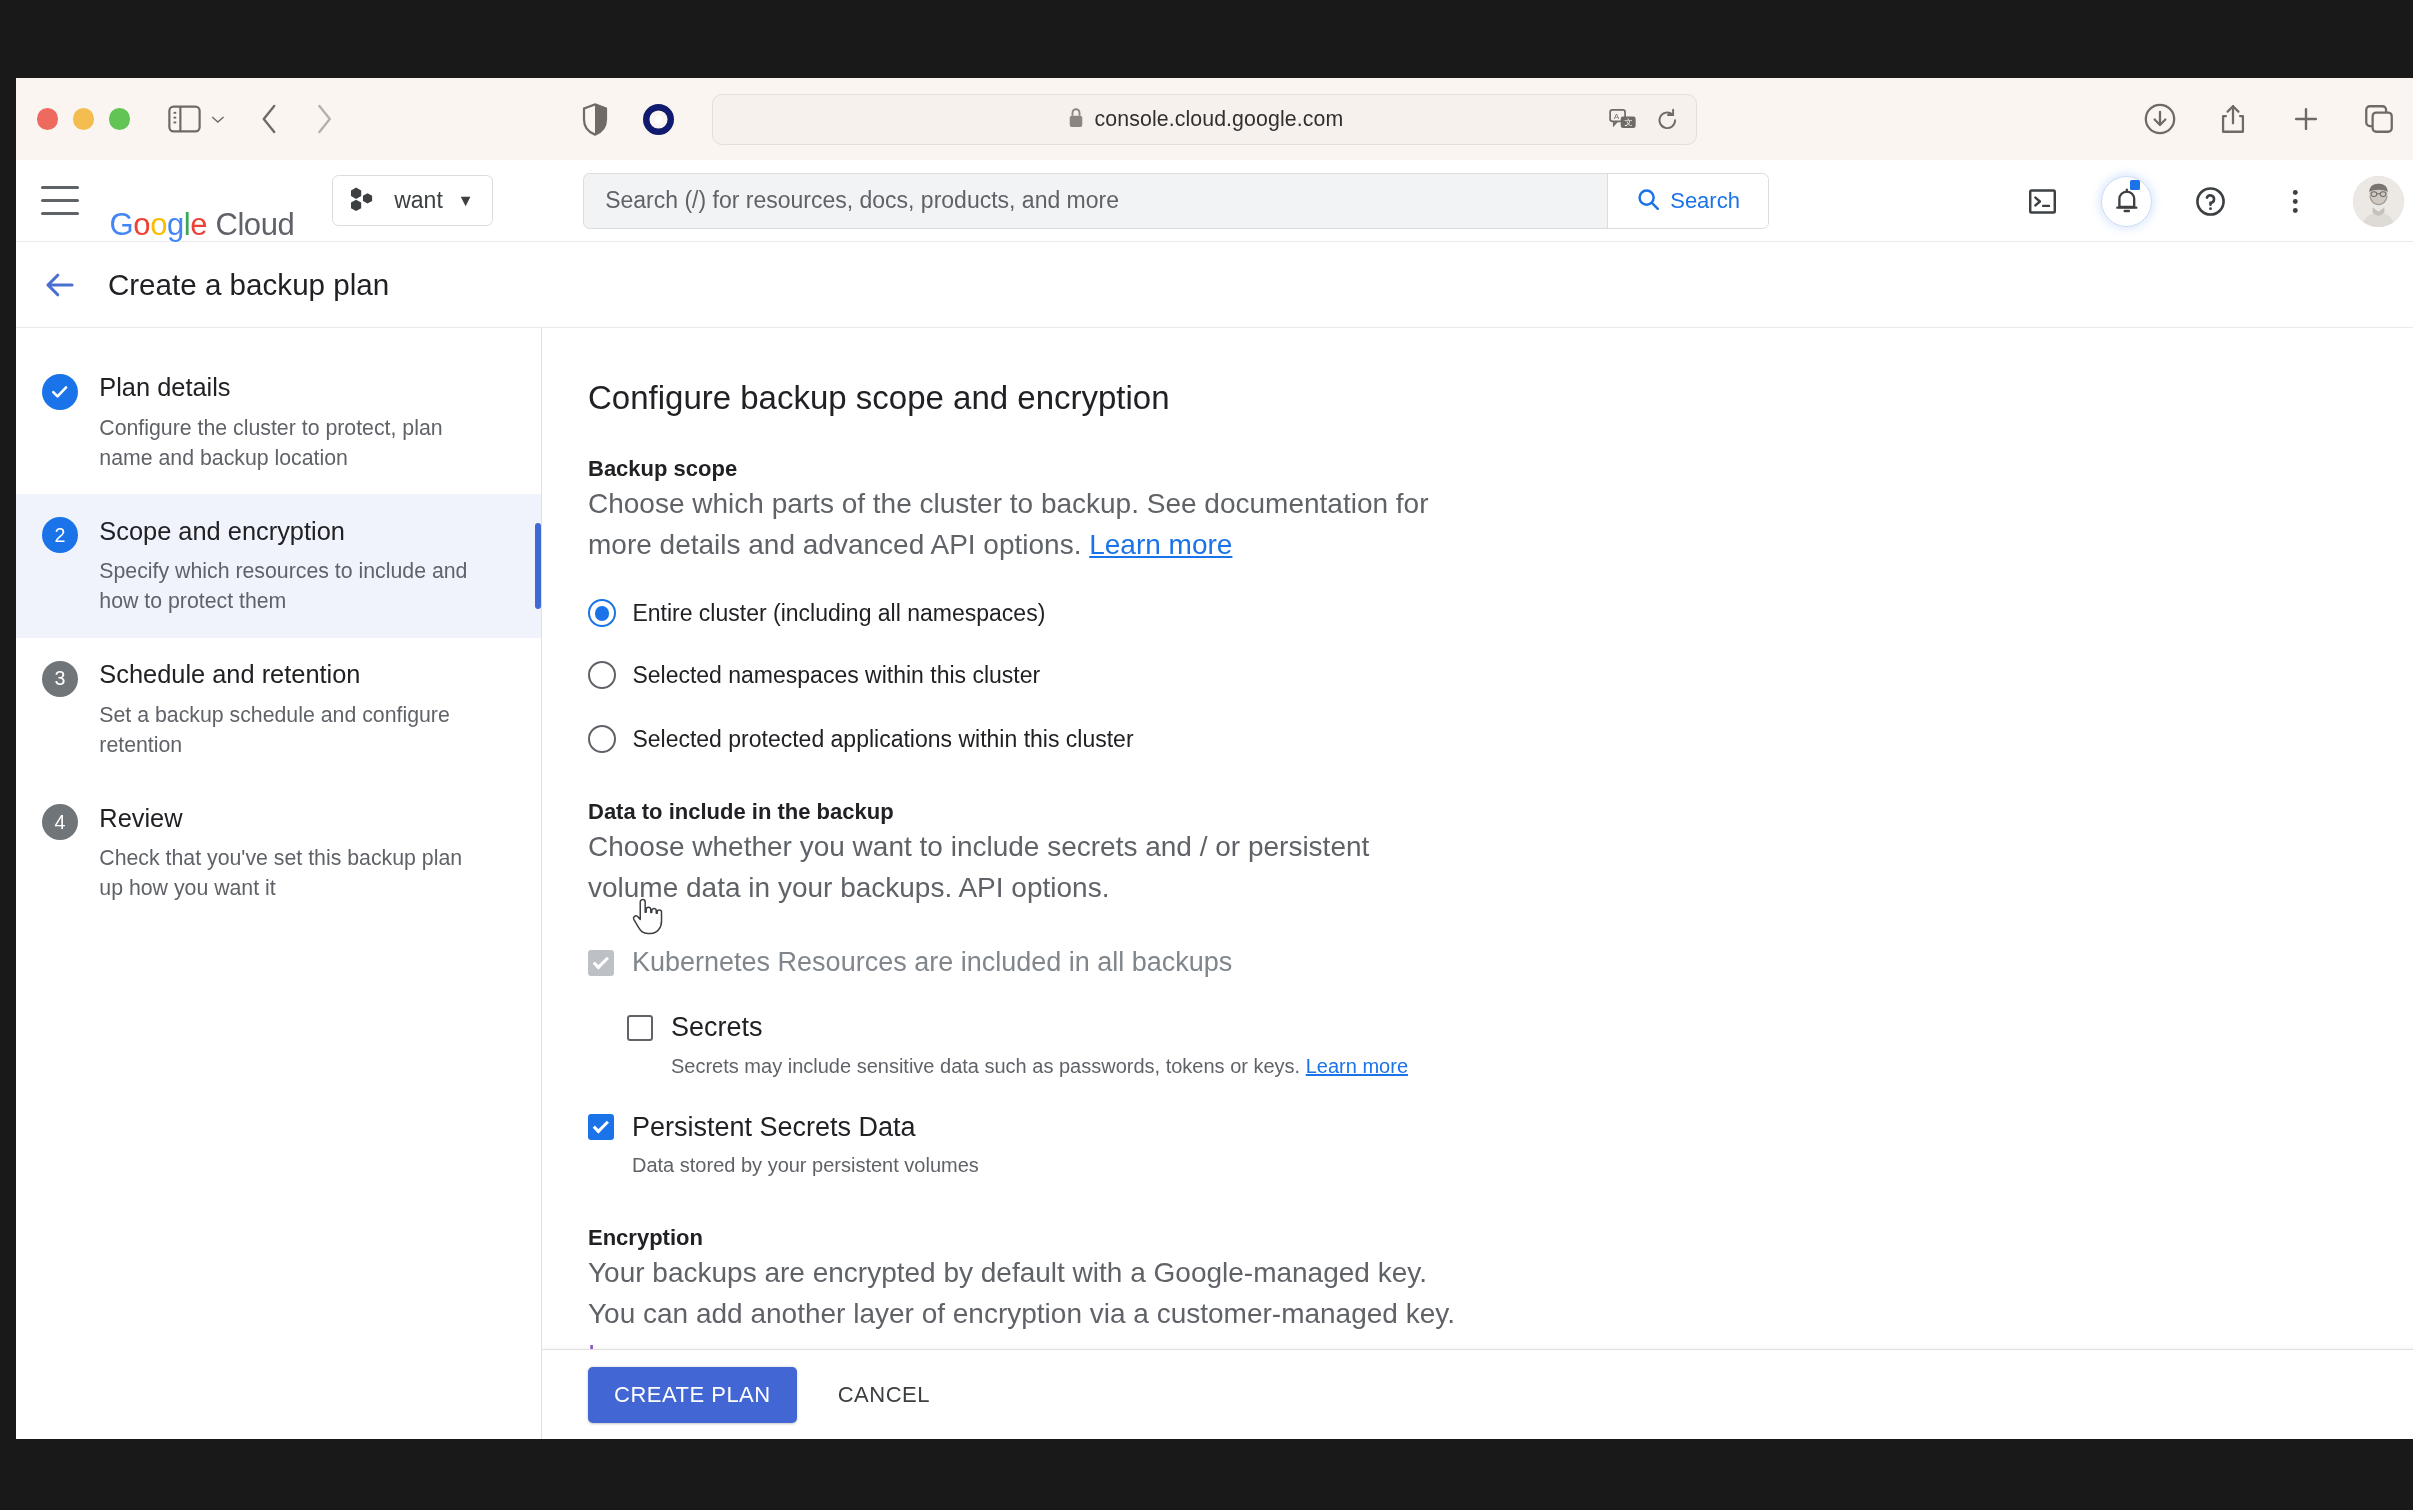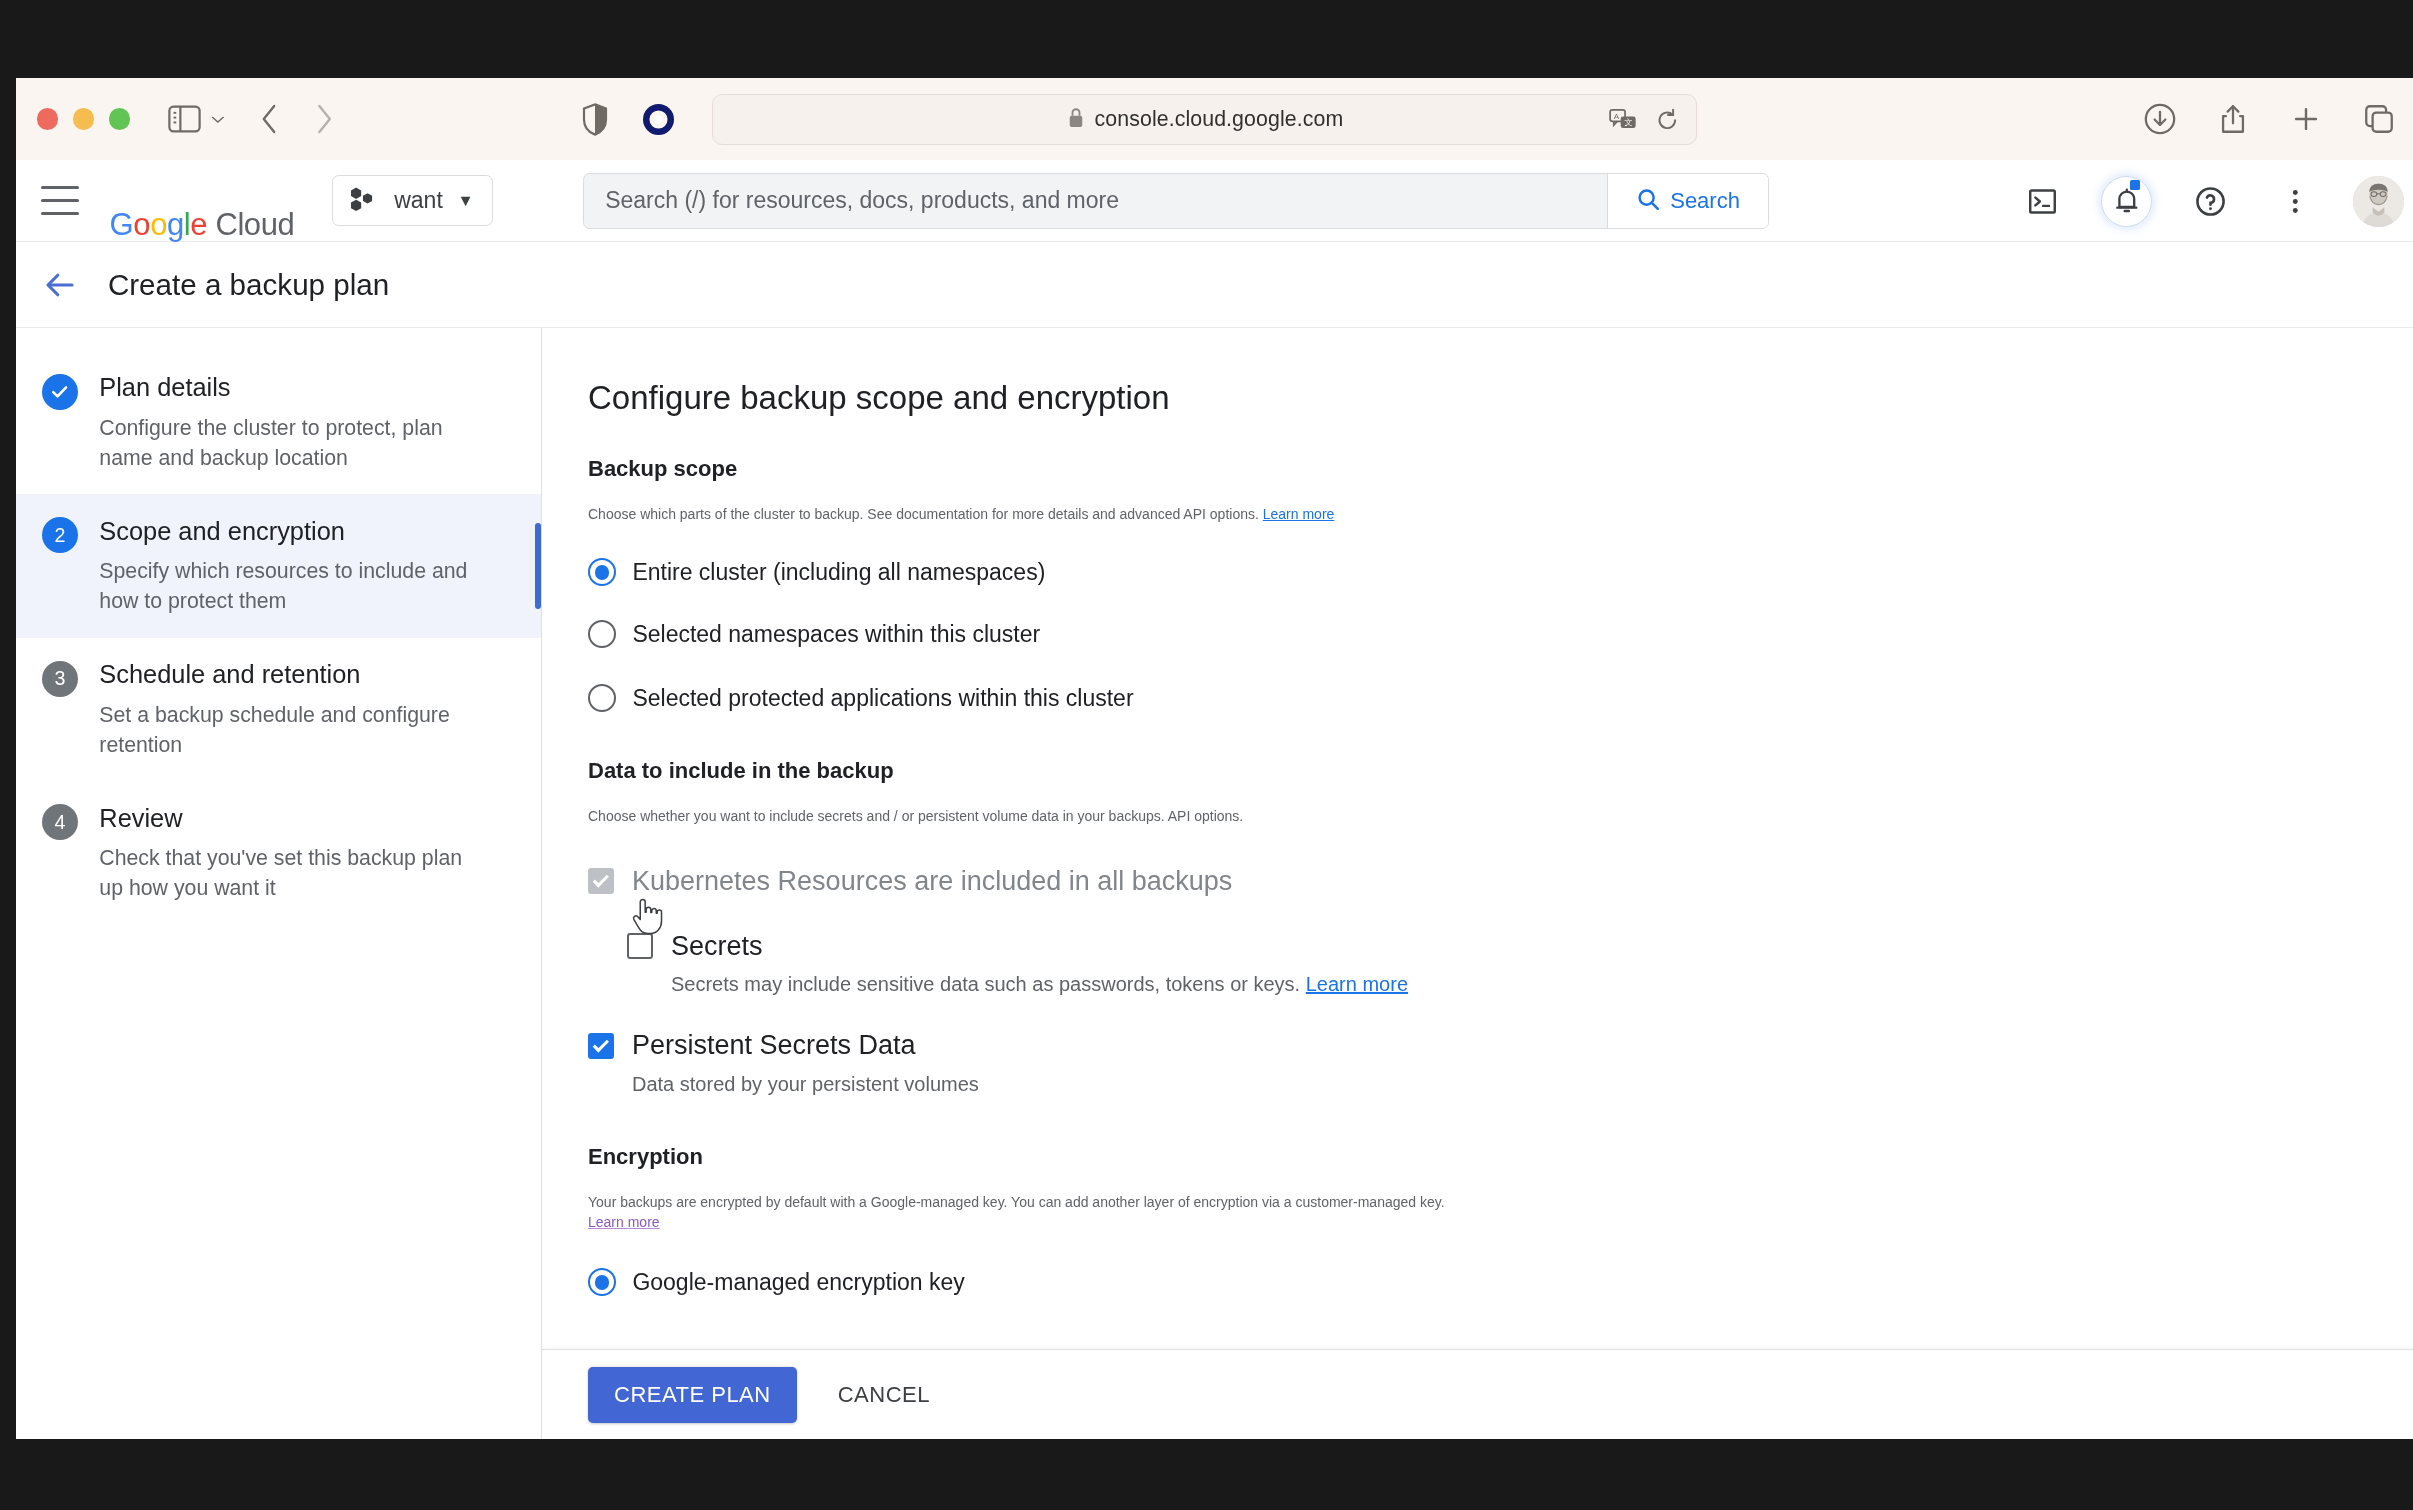--- a/index.html
+++ b/index.html
@@ -213,22 +213,22 @@
     overflow: hidden;
     padding: 51px 0 0 46px;
   }
   #section-title { font-size: 33px; color: #202124; }
 
   .group { margin-top: 0; }
   .group-label {
     font-size: 22px; font-weight: 700; color: #202124;
   }
   .group-desc {
-    font-size: 14px; color: #5f6368; line-height: 1.45;
-    max-width: 870px; margin-top: 22px;
+    font-size: 28px; color: #5f6368; line-height: 1.45;
+    max-width: 870px; margin-top: 2px;
   }
   a.learn-more { color: #1a73e8; text-decoration: underline; cursor: pointer; }
   a.learn-more.visited { color: #8a57c9; text-decoration-color: #b08ad6; }
 
   .radio-row { display: flex; align-items: center; margin-top: 0; cursor: pointer; }
   .radio {
     flex: none;
     width: 28px; height: 28px; border-radius: 50%;
     border: 2.5px solid #5f6368; background: #fff;
     display: flex; align-items: center; justify-content: center;

